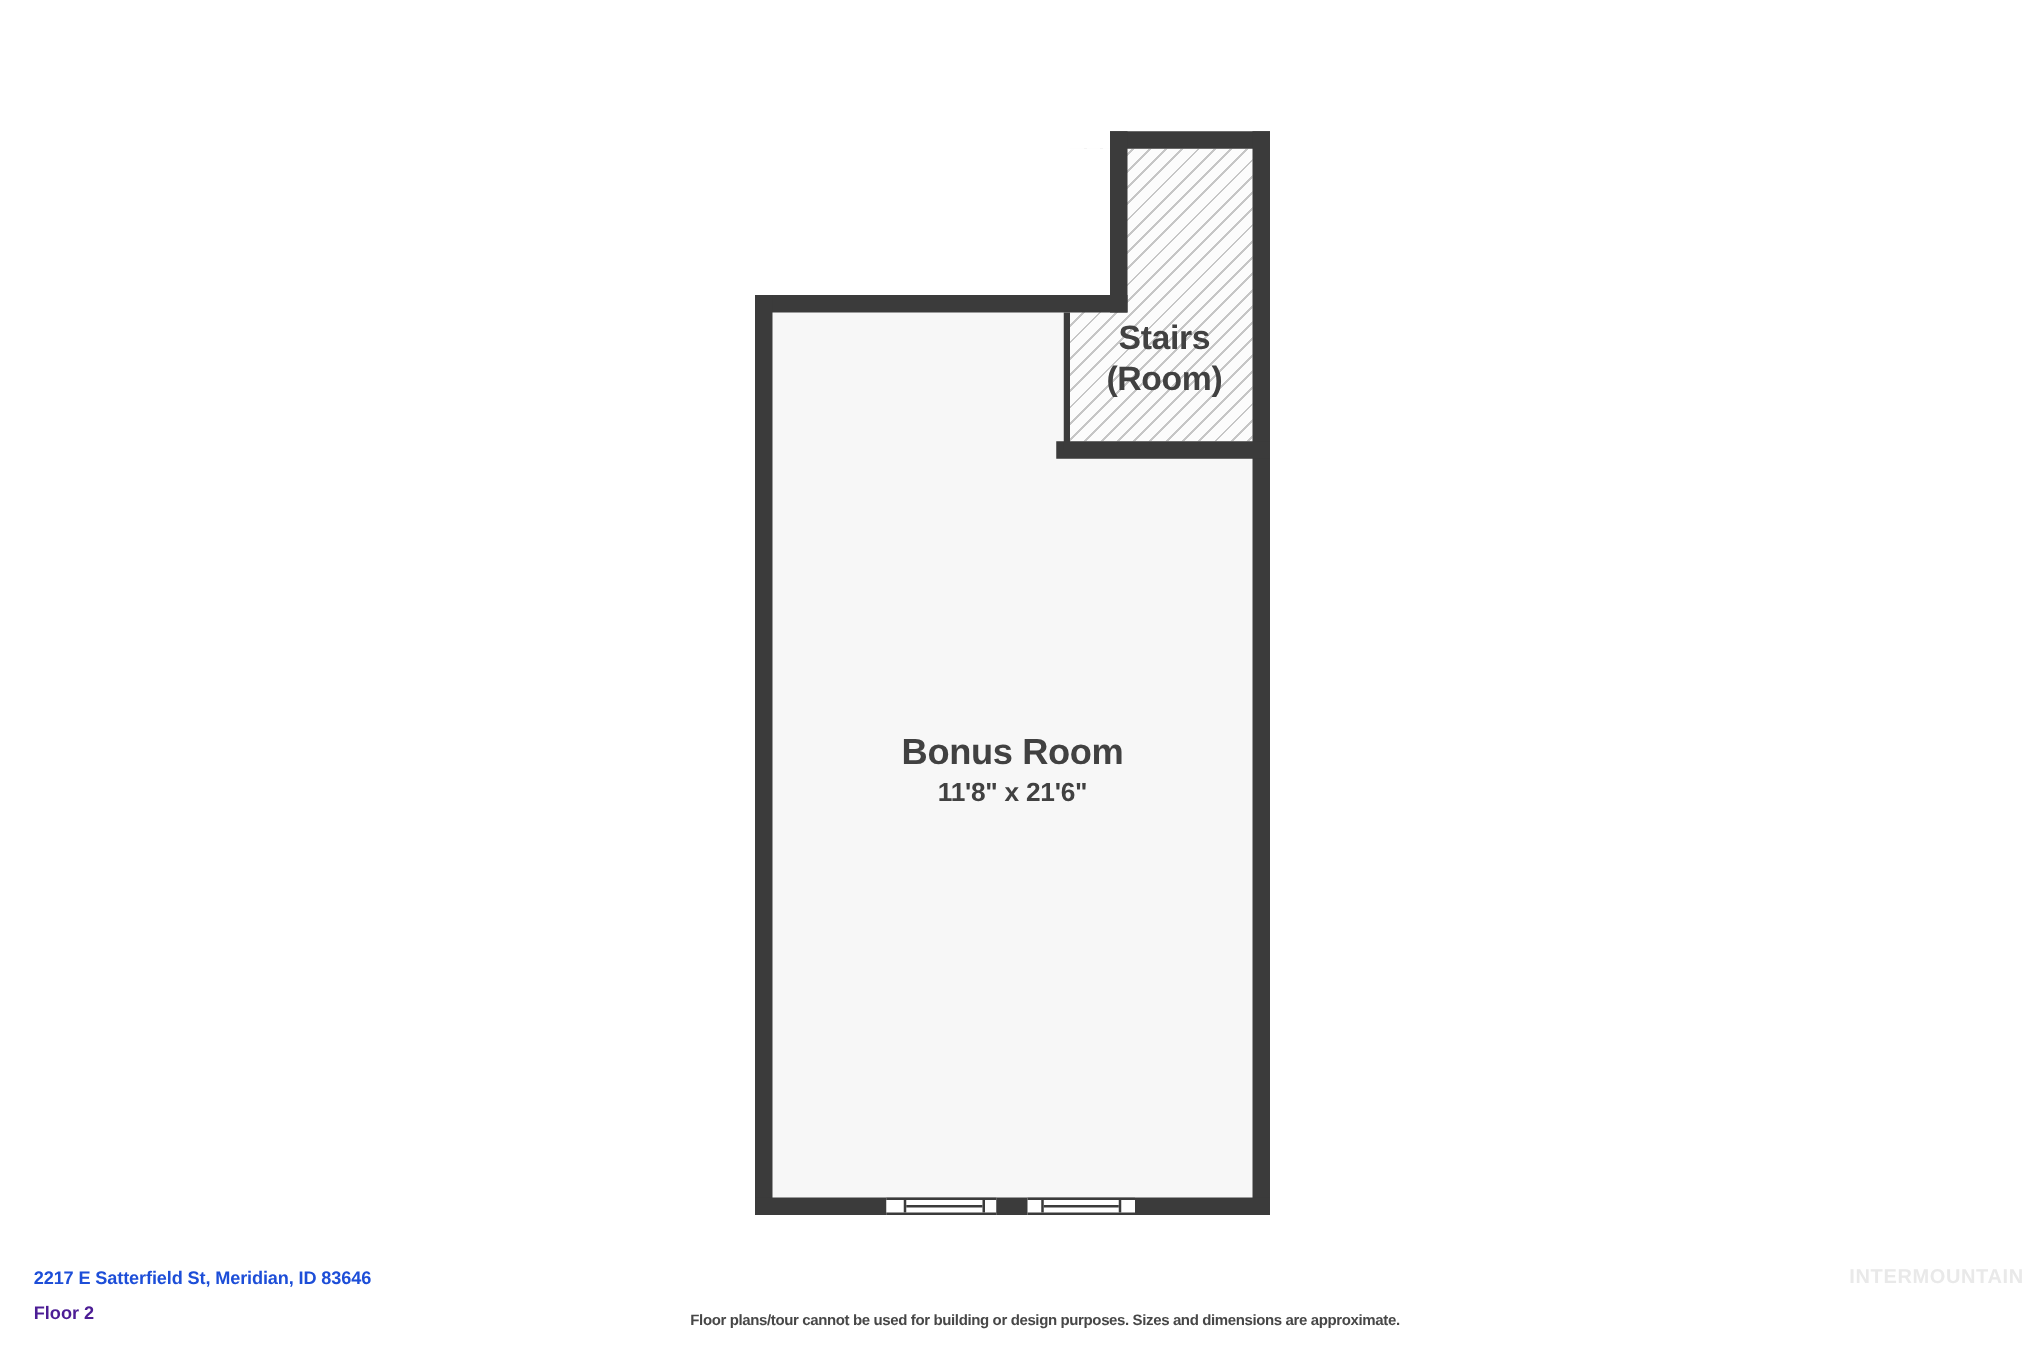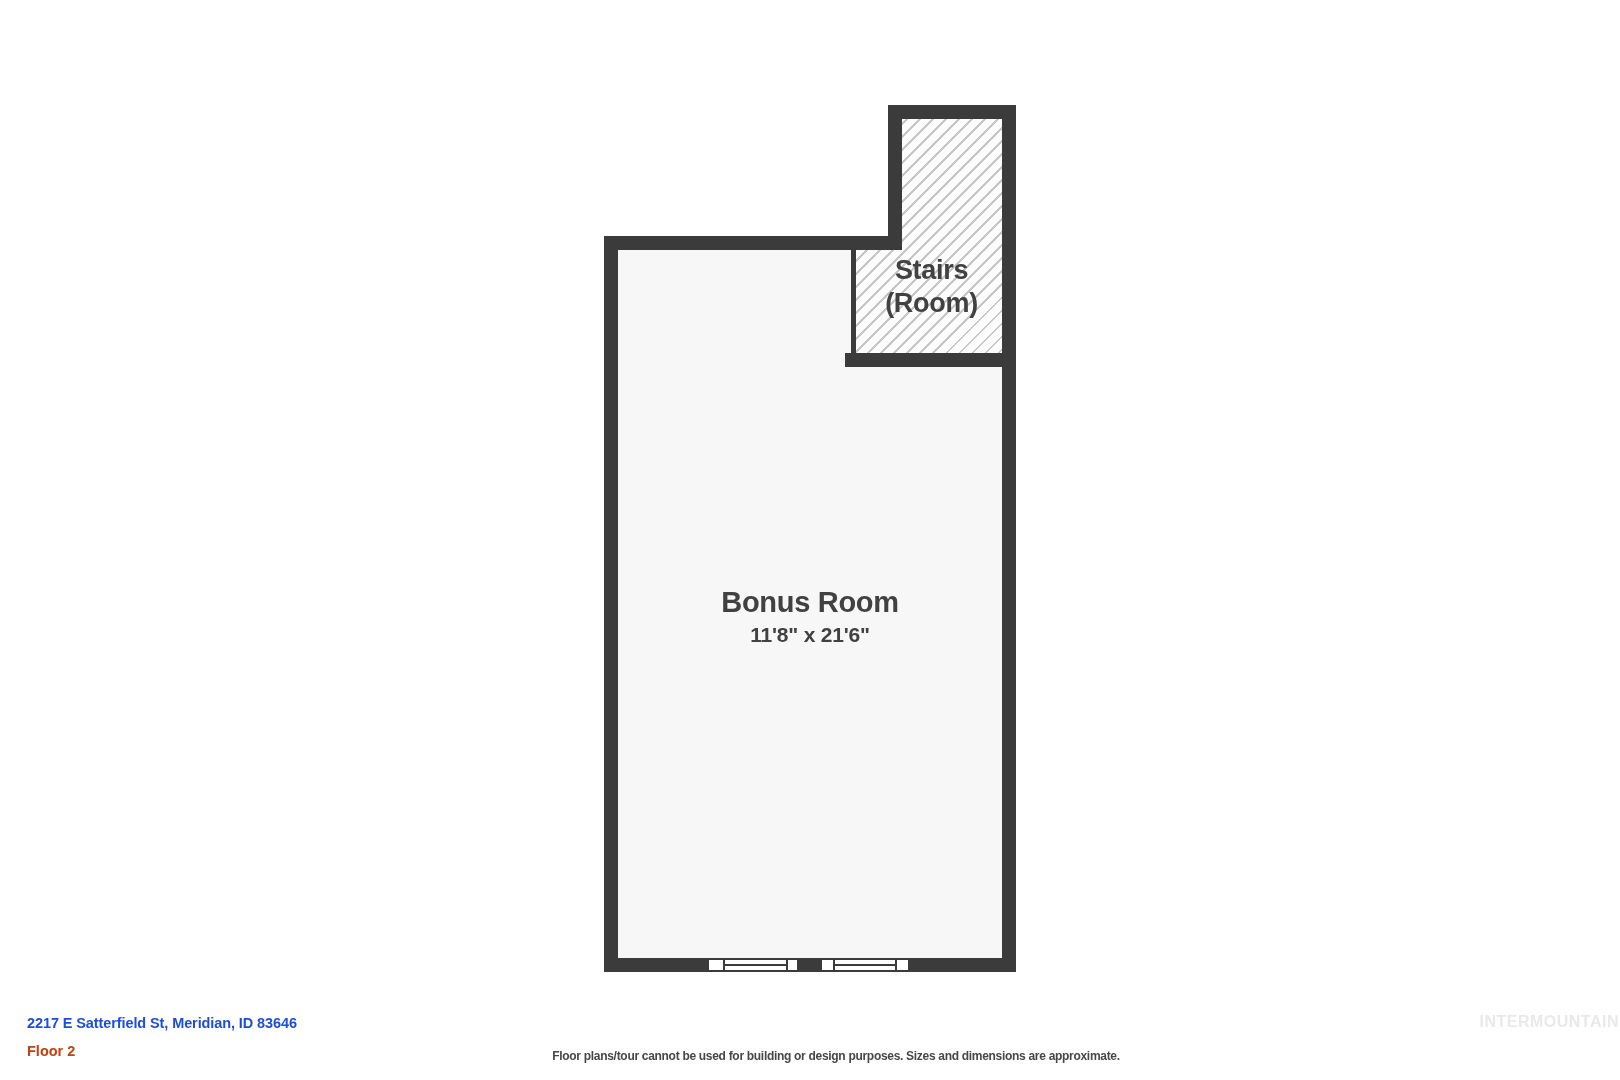--- a/index.html
+++ b/index.html
@@ -91,21 +91,21 @@
 
   
   .address {
     left: 27px; top: 1015px;
     font-size: 14.5px; font-weight: 700;
     color: #1d4ed8; letter-spacing: -0.1px;
   }
   .floor-label {
     left: 27px; top: 1043px;
     font-size: 14.5px; font-weight: 700;
-    color: #c2410c;
+    color: #4c1d95;
   }
   .disclaimer {
     left: 0; top: 1049px; width: 1584px;
     text-align: center;
     font-size: 12px; font-weight: 700;
     color: #474747; letter-spacing: -0.3px; padding-left: 44px;
   }
   .watermark {
     right: 1px; top: 1013px;
     font-size: 16px; font-weight: 700;

